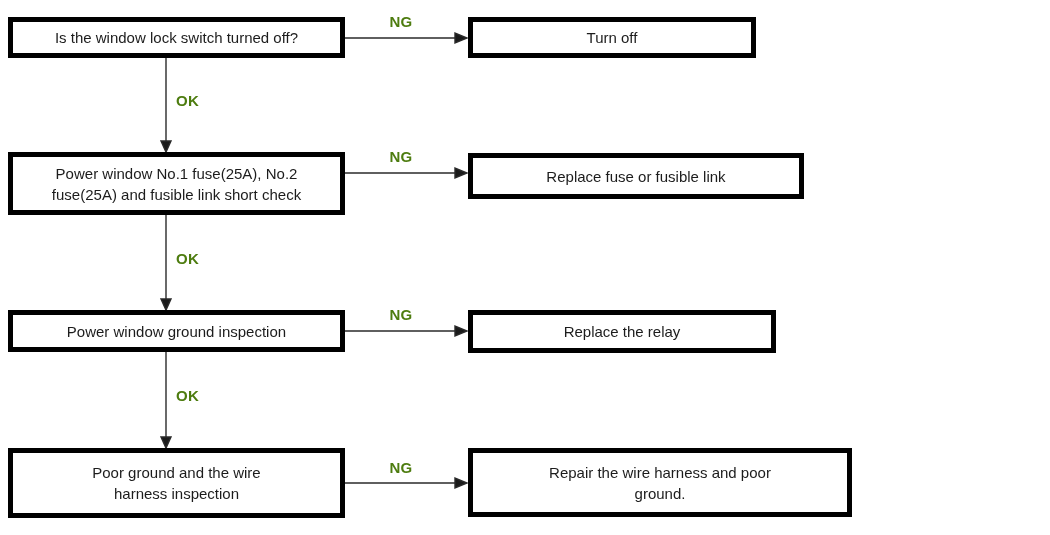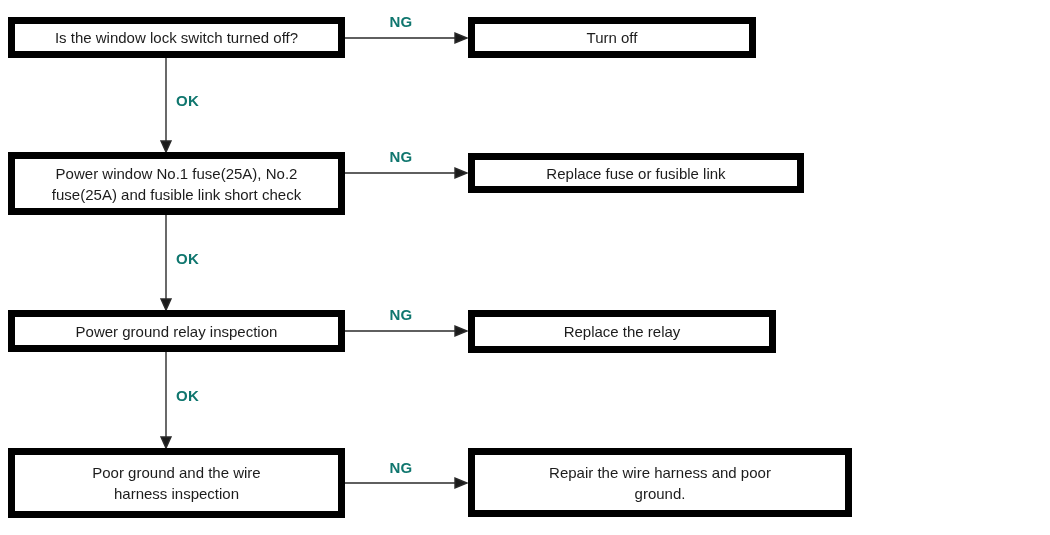--- a/index.html
+++ b/index.html
@@ -14,41 +14,41 @@
     overflow: hidden;
   }
   .connectors {
     position: absolute;
     left: 0; top: 0;
     width: 1050px; height: 535px;
     z-index: 1;
   }
   .box {
     position: absolute;
-    border: 7px solid #000000;
+    border: 5px solid #000000;
     background: #ffffff;
     display: flex;
     align-items: center;
     justify-content: center;
     text-align: center;
     font-size: 15px;
     line-height: 21px;
     color: #1c1c1c;
     z-index: 2;
   }
   .box span { display: inline-block; }
   
   .wrap-a { max-width: 292px; }
   .wrap-b { max-width: 218px; }
   .wrap-c { max-width: 268px; }
   .lbl {
     position: absolute;
     font-size: 15px;
     font-weight: bold;
-    color: #0f766e;
+    color: #4d7c0f;
     z-index: 2;
     letter-spacing: 0.3px;
   }
   .lbl.ng {
     width: 60px;
     text-align: center;
   }
 </style>
 </head>
 <body>
@@ -96,27 +96,27 @@
   <div class="lbl ng" style="left:371px; top:13px;">NG</div>
   <div class="box" style="left:468px; top:17px; width:288px; height:41px;">
     <span>Turn off</span>
   </div>
   <div class="lbl" style="left:176px; top:92px;">OK</div>
 
   <div class="box" style="left:8px; top:152px; width:337px; height:63px;">
     <span class="wrap-a">Power window No.1 fuse(25A), No.2 fuse(25A) and fusible link short check</span>
   </div>
   <div class="lbl ng" style="left:371px; top:148px;">NG</div>
-  <div class="box" style="left:468px; top:153px; width:336px; height:40px;">
+  <div class="box" style="left:468px; top:153px; width:336px; height:46px;">
     <span>Replace fuse or fusible link</span>
   </div>
   <div class="lbl" style="left:176px; top:250px;">OK</div>
 
   <div class="box" style="left:8px; top:310px; width:337px; height:42px;">
-    <span>Power ground relay inspection</span>
+    <span>Power window ground inspection</span>
   </div>
   <div class="lbl ng" style="left:371px; top:306px;">NG</div>
   <div class="box" style="left:468px; top:310px; width:308px; height:43px;">
     <span>Replace the relay</span>
   </div>
   <div class="lbl" style="left:176px; top:387px;">OK</div>
 
   <div class="box" style="left:8px; top:448px; width:337px; height:70px;text-align:center;">
     <span class="wrap-b">Poor ground and the wire harness inspection</span>
   </div>

